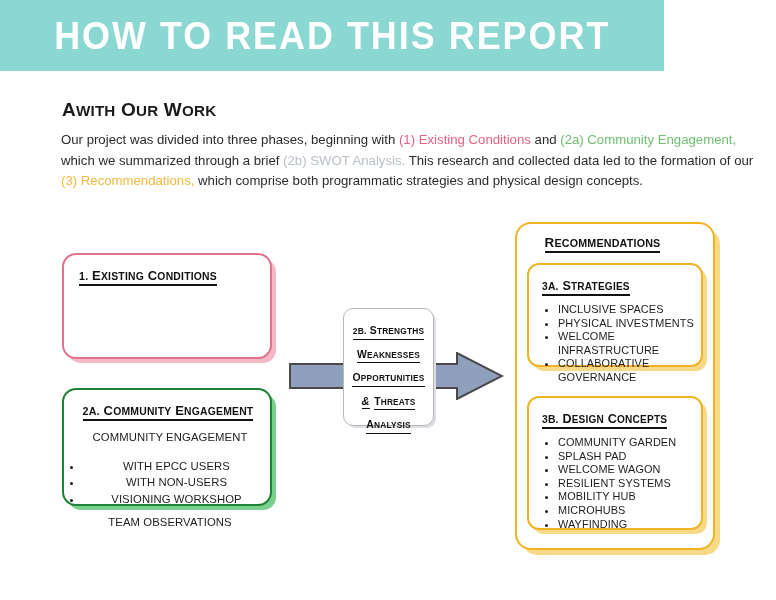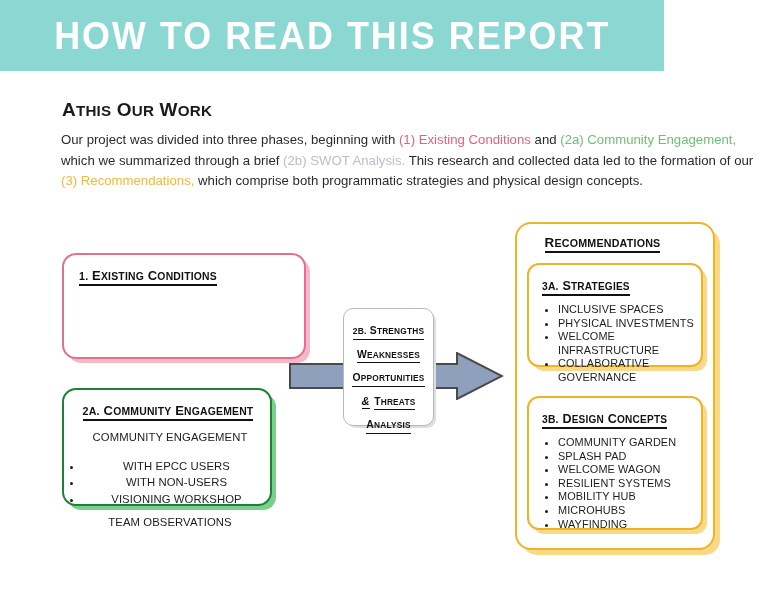--- a/index.html
+++ b/index.html
@@ -43,21 +43,21 @@
   .c-green { color: #6fbf73; }
   .c-gray  { color: #b9c0c9; }
   .c-gold  { color: #f0b93e; }
 
   
   .arrow { position: absolute; left: 289px; top: 352px; z-index: 1; }
 
   
   .panel { position: absolute; border-radius: 14px; background: #ffffff; z-index: 3; }
 
-  .panel.pink   { left: 62px;  top: 253px; width: 244px; height: 106px;
+  .panel.pink   { left: 62px;  top: 253px; width: 210px; height: 106px;
                   border: 2.2px solid #e0718f;
                   box-shadow: 5px 5px 0 -1px #f4b8c6; }
   .panel.green  { left: 62px;  top: 388px; width: 210px; height: 118px;
                   border: 2.2px solid #1e8236;
                   box-shadow: 5px 5px 0 -1px #79cf8b; }
   .panel.swot   { left: 343px; top: 308px; width: 91px;  height: 118px;
                   border: 1.6px solid #b5b9bf; border-radius: 10px;
                   box-shadow: 3px 3px 0 -1px #dcdee1; z-index: 4; }
   .panel.gold-outer { left: 515px; top: 222px; width: 200px; height: 328px;
                   border: 2.2px solid #f0b323; border-radius: 16px;
@@ -108,21 +108,21 @@
 </head>
 <body>
 
 <div id="page">
 
   <div class="banner">
     <div class="banner-title">HOW TO READ THIS REPORT</div>
   </div>
 
   <div class="about-heading">
-    <span>A<span style="font-size: 0.8em;">THIS</span> O<span style="font-size: 0.8em;">UR</span> W<span style="font-size: 0.8em;">ORK</span></span>
+    <span>A<span style="font-size: 0.8em;">WITH</span> O<span style="font-size: 0.8em;">UR</span> W<span style="font-size: 0.8em;">ORK</span></span>
   </div>
 
   <div class="about-body">
     <span>Our project was divided into three phases, beginning with </span><span class="c-pink">(1) Existing Conditions</span><span> and </span><span class="c-green">(2a) Community Engagement,</span><span> which we summarized through a brief </span><span class="c-gray">(2b) SWOT Analysis.</span><span> This research and collected data led to the formation of our </span><span class="c-gold">(3) Recommendations,</span><span> which comprise both programmatic strategies and physical design concepts.</span>
   </div>
 
   <div class="arrow">
     <svg width="215" height="48" viewBox="0 0 215 48">
       <path d="M1,12 L168,12 L168,1 L213,24 L168,47 L168,36 L1,36 Z" fill="#8fa0bd" stroke="#4a4a4a" stroke-width="2" stroke-linejoin="miter"></path>
     </svg>

